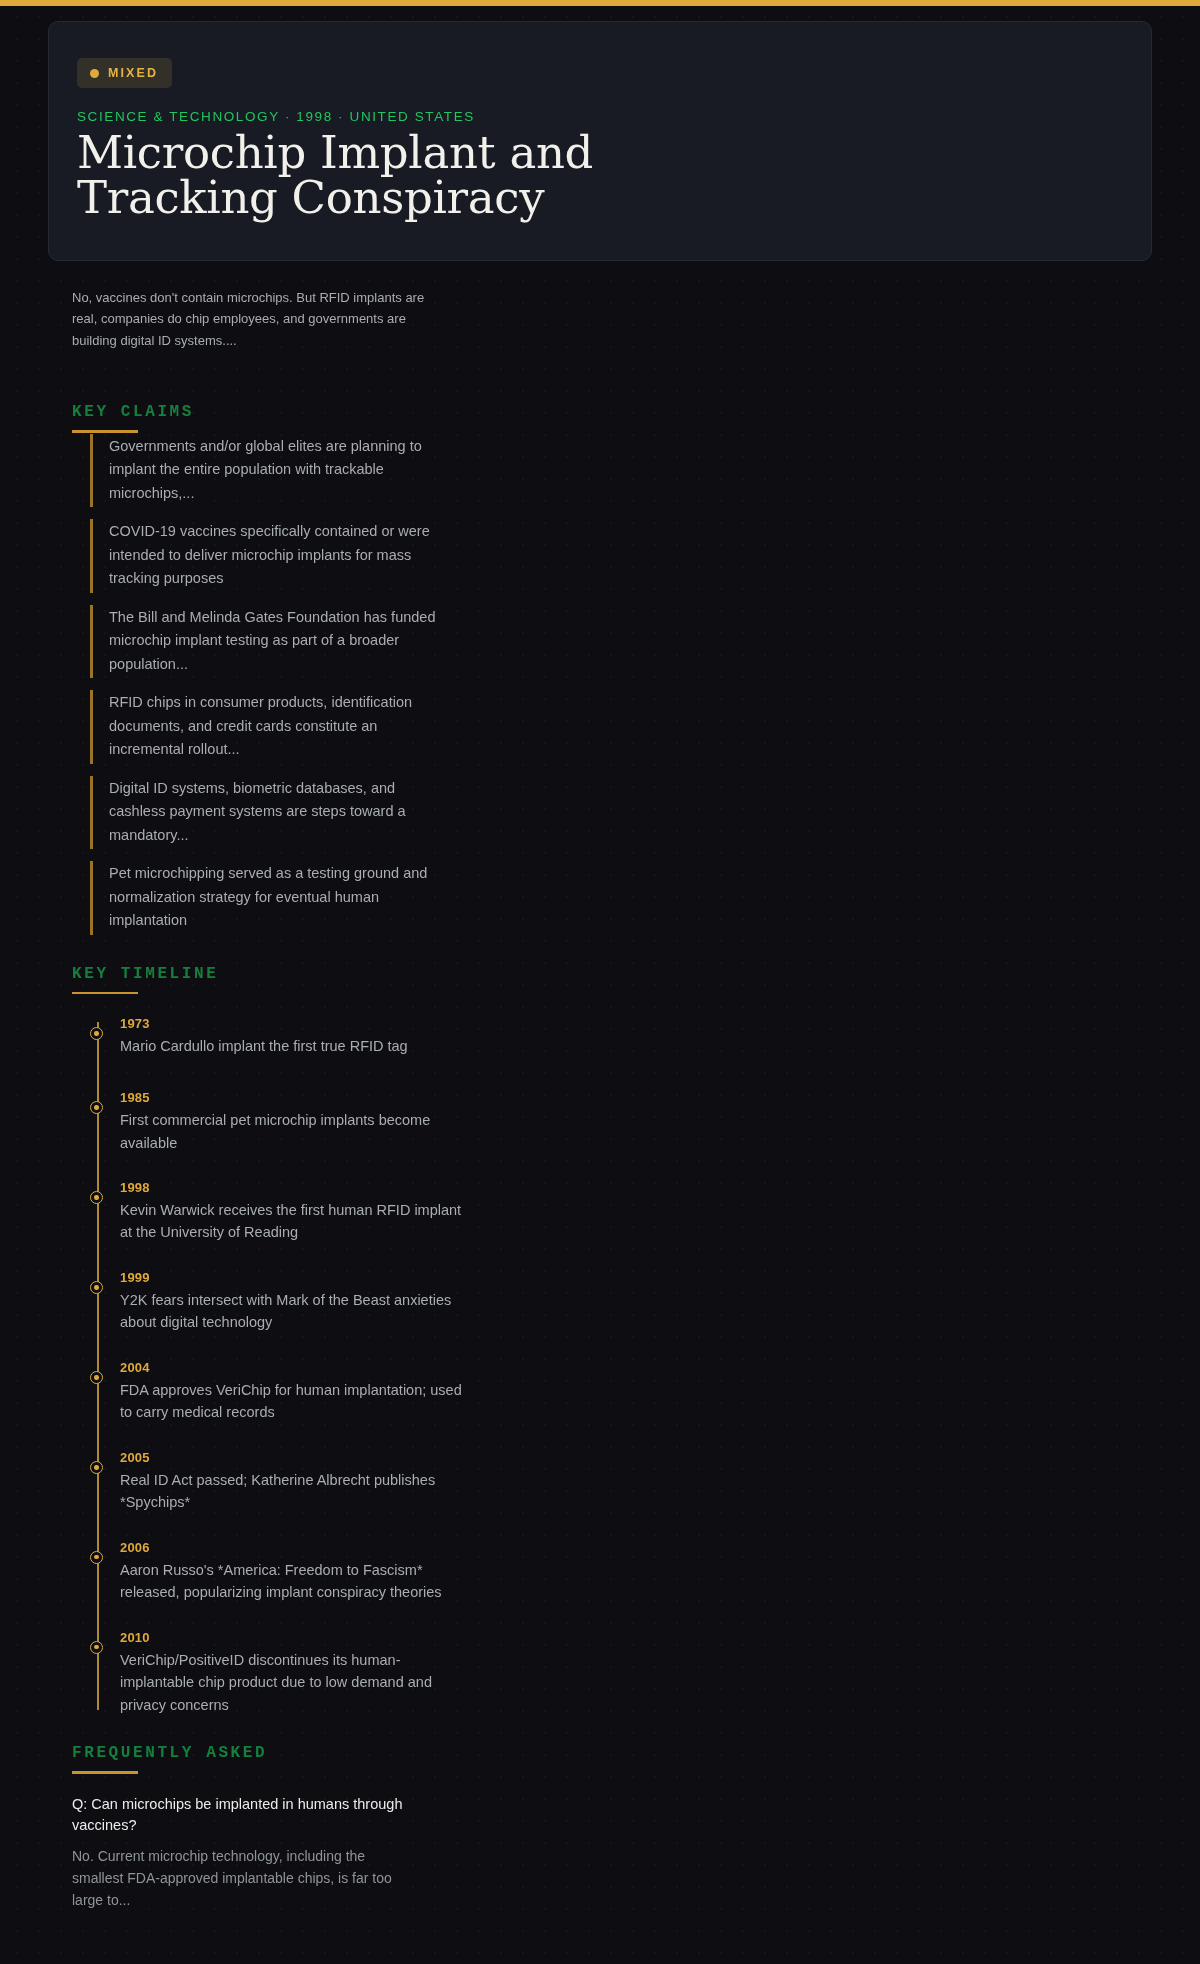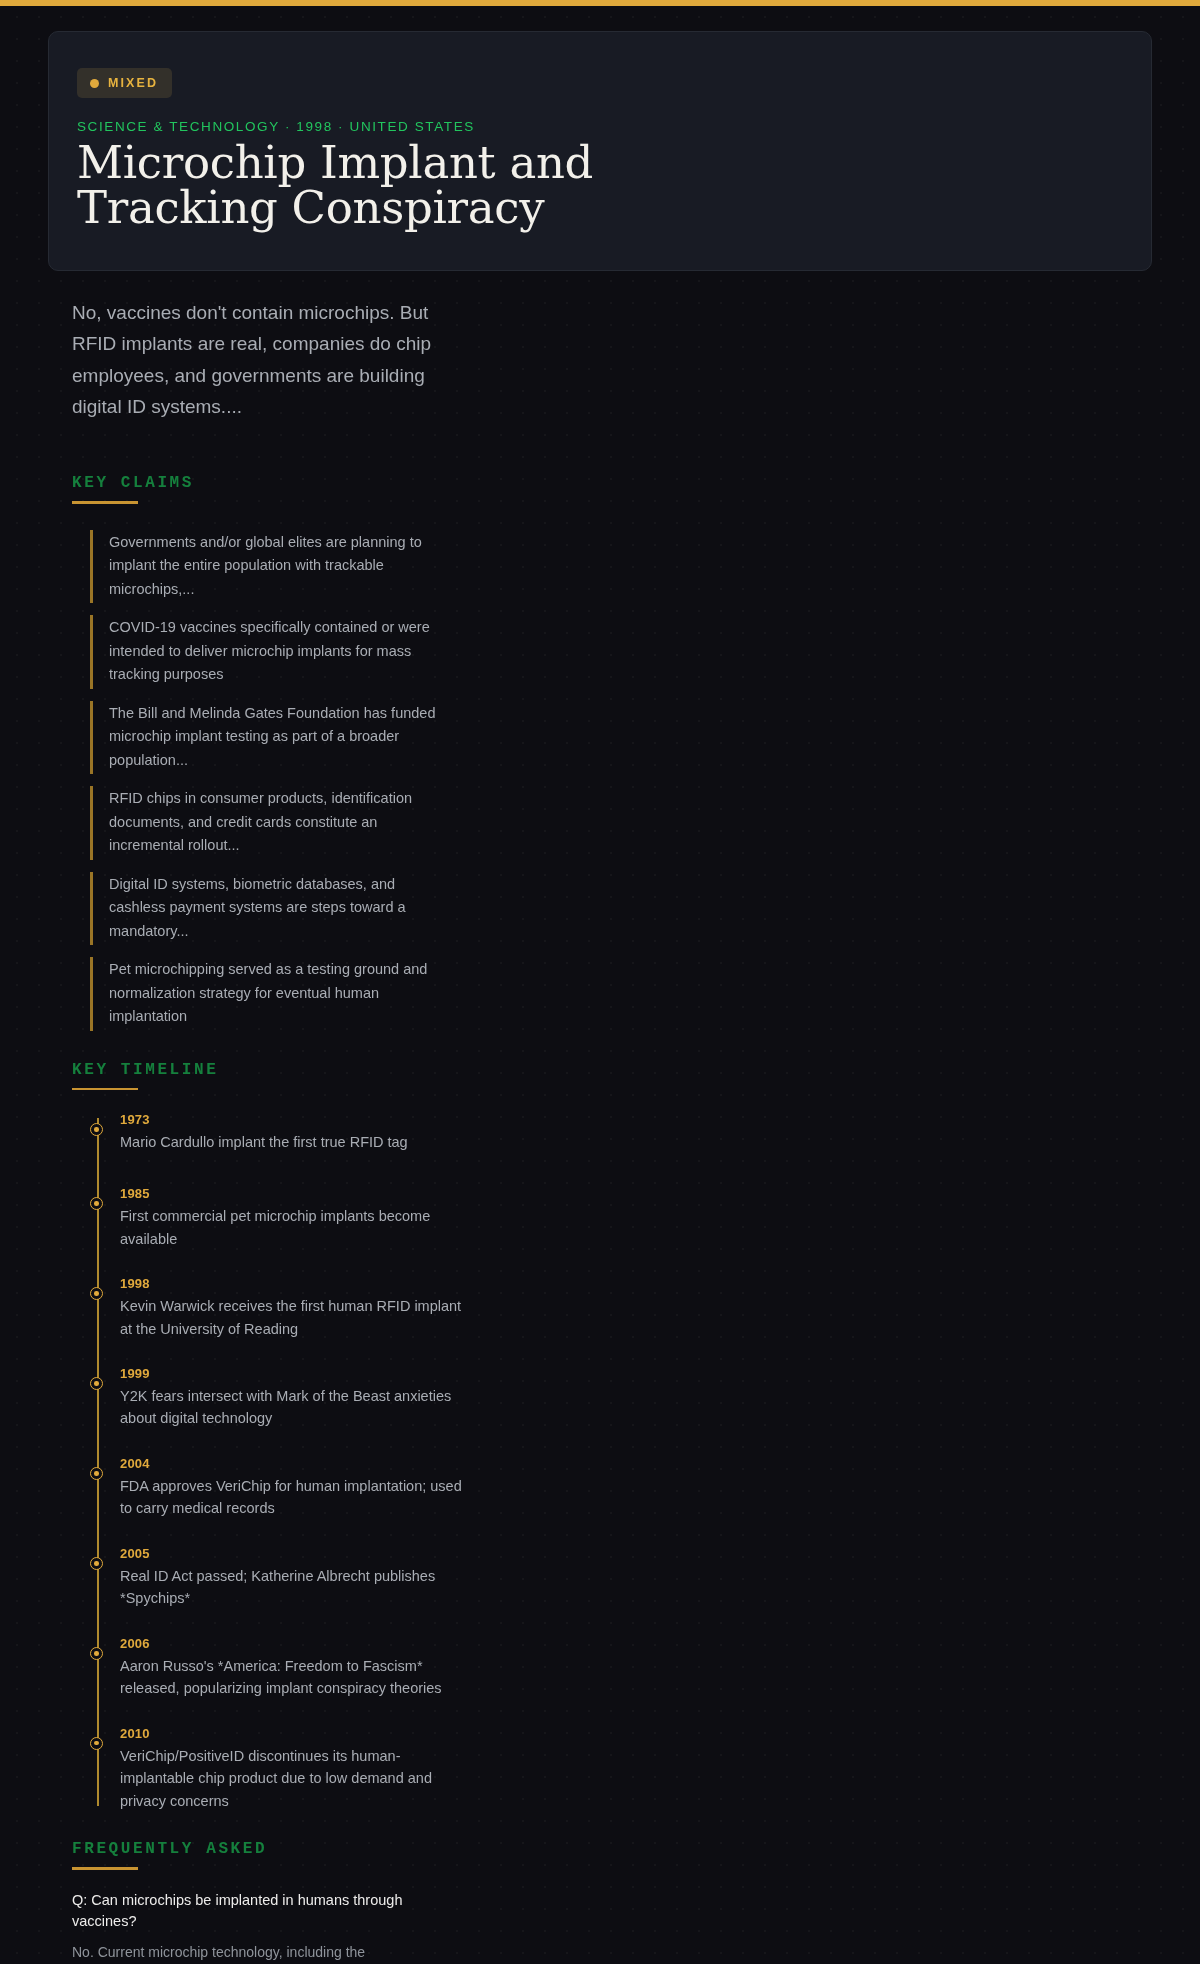--- a/index.html
+++ b/index.html
@@ -30,21 +30,21 @@
     background: #e0a93c;
   }
 
   .page {
     width: 1200px;
     padding: 0;
   }
 
   
   .hero {
-    margin: 31px 48px 0 48px;
+    margin: 21px 48px 0 48px;
     background: #181b24;
     border: 1px solid #262a33;
     border-radius: 10px;
     padding: 36px 28px 40px 28px;
     position: relative;
   }
 
   .badge {
     display: inline-flex;
     align-items: center;
@@ -81,21 +81,21 @@
     font-size: 45px;
     line-height: 1.0;
     letter-spacing: -0.3px;
     color: #f2f0ea;
     max-width: 620px;
   }
 
   
   .summary {
     margin: 26px 48px 0 72px;
-    font-size: 19px;
+    font-size: 13px;
     line-height: 1.65;
     color: #a9adb4;
     max-width: 360px;
   }
 
   
   .section { margin: 0 48px 0 72px; }
   .section-claims { margin-top: 52px; }
   .section-timeline { margin-top: 30px; }
   .section-faq { margin-top: 28px; }
@@ -109,21 +109,21 @@
     font-family: Liberation Mono, monospace;
   }
   .section-rule {
     width: 66px;
     height: 2.5px;
     background: #c89432;
     margin-top: 9px;
   }
 
   
-  .claims { margin-top: 26px; padding-left: 18px; }
+  .claims { margin-top: 1px; padding-left: 18px; }
   .claim {
     border-left: 3px solid #9a7526;
     padding: 1px 0 2px 16px;
     margin-bottom: 12px;
     max-width: 360px;
   }
   .claim-text {
     font-size: 14.5px;
     line-height: 1.62;
     color: #a9adb4;

